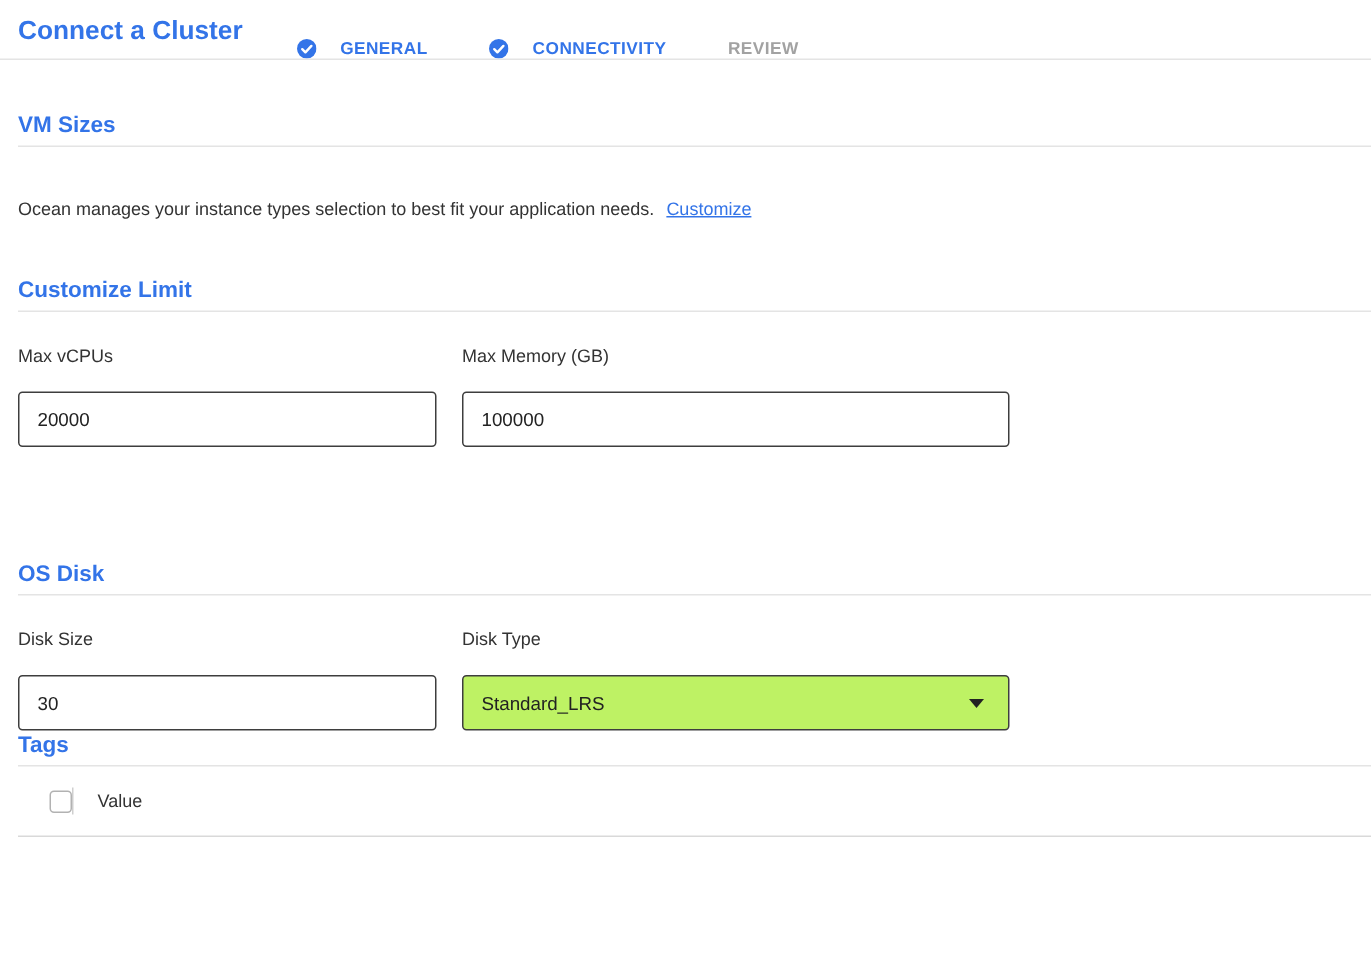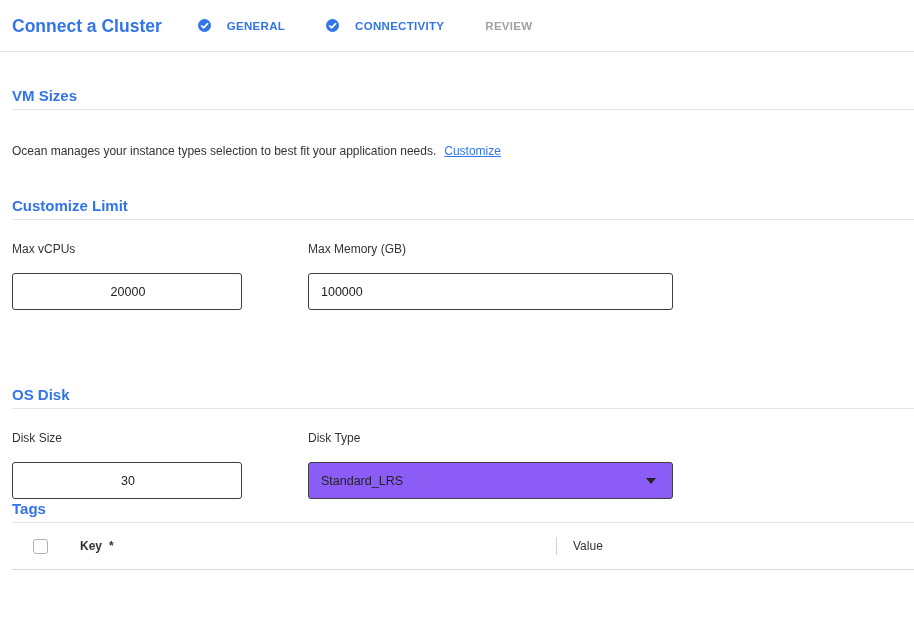--- a/index.html
+++ b/index.html
@@ -14,21 +14,21 @@
   *{box-sizing:border-box;}
   html,body{margin:0;padding:0;}
   body{
     width:914px;height:639px;overflow:hidden;background:#ffffff;
     font-family:"Liberation Sans","DejaVu Sans",sans-serif;
     color:var(--text);
   }
 
   
   .wizard-header{
-    display:flex;align-items:center;height:52px;
+    display:flex;align-items:flex-end;height:40px;
     border-bottom:1px solid var(--divider);
     padding-left:12px;
   }
   .page-title{
     align-self:center;
     font-size:17.5px;font-weight:700;color:var(--accent);
     white-space:nowrap;margin-top:1px;
   }
   .tabs{display:flex;margin-left:36px;}
   .tab{
@@ -65,28 +65,28 @@
   .fields-row{display:flex;margin-left:12px;margin-top:22px;}
   .field-col{display:flex;flex-direction:column;}
   .field-col.col-1{width:296px;}
   .field-col.col-2{width:380px;}
   .field-label{font-size:12px;line-height:14px;color:var(--text);}
   .text-input{
     margin-top:17px;height:37px;border:1px solid var(--border-dark);
     border-radius:3px;padding:0 10px 0 12px;font-size:12.5px;
     color:var(--input-text);font-family:inherit;background:#fff;outline:none;
   }
-  .w-narrow{width:230px;text-align:center;}
+  .w-narrow{width:279px;}
   .w-wide{width:365px;}
   .dropdown{
     margin-top:17px;height:37px;width:365px;
     border:1px solid var(--border-dark);border-radius:3px;
     display:flex;align-items:center;justify-content:space-between;
     padding:0 16px 0 12px;font-size:12.5px;color:var(--input-text);
-    cursor:pointer;background:#8b5cf6;
+    cursor:pointer;background:#bef264;
   }
   .caret-down{
     width:0;height:0;border-left:5px solid transparent;
     border-right:5px solid transparent;border-top:6px solid #222;
   }
 
   
   .tags-header-row{
     margin-left:12px;height:47px;border-bottom:1px solid var(--table-line);
     display:flex;align-items:center;
@@ -162,19 +162,15 @@
     <div class="dropdown">
       <span>Standard_LRS</span>
       <span class="caret-down"></span>
     </div>
   </div>
 </div>
 
 <div class="section-heading h-tags">Tags</div>
 <div class="tags-header-row">
   <div class="row-checkbox"></div>
-  <div class="col-key">
-    <span>Key</span>
-    <span class="required-marker">*</span>
-  </div>
   <div class="col-divider"></div>
   <div class="col-value">Value</div>
 </div>
 
 </body></html>

